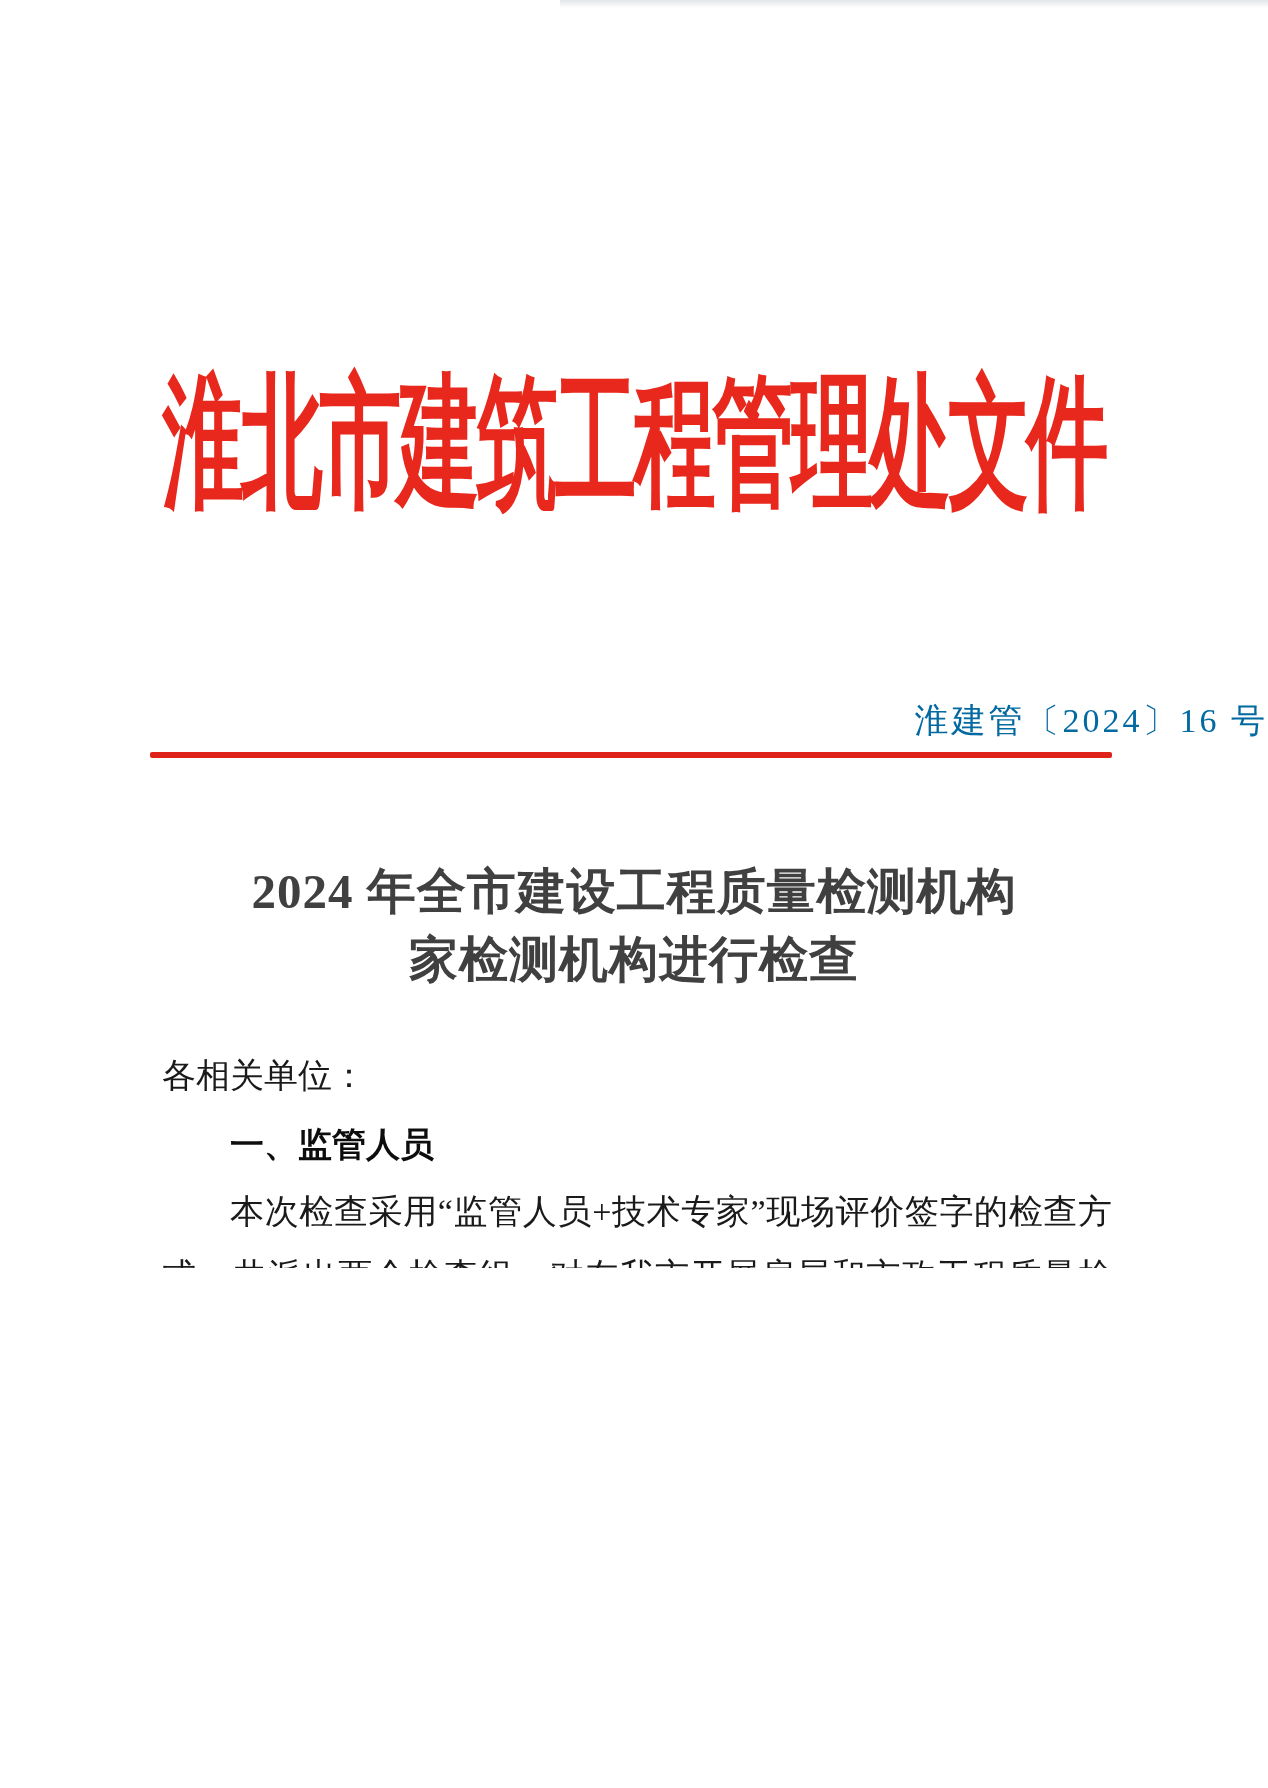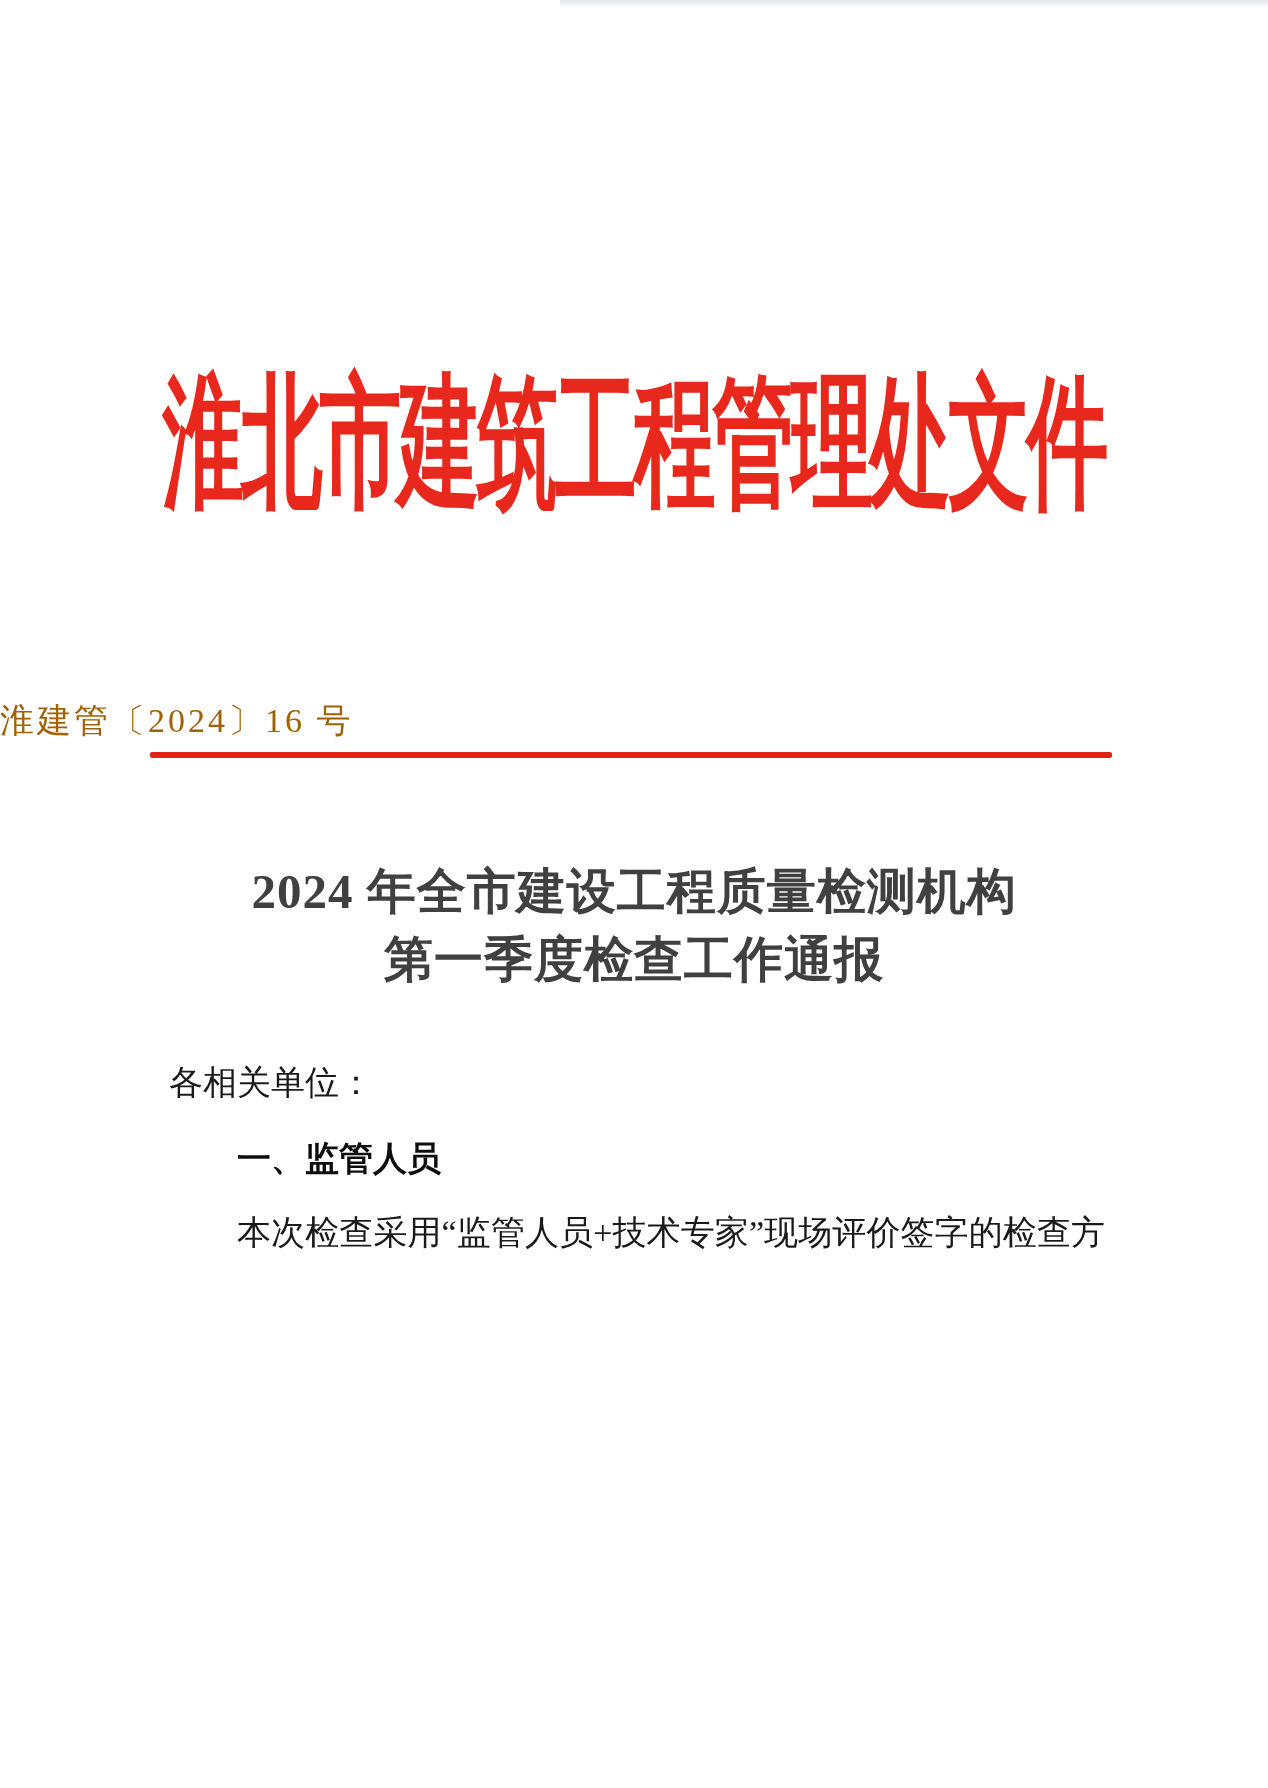--- a/index.html
+++ b/index.html
@@ -43,24 +43,24 @@
     transform: scale(0.97, 1.72);
     transform-origin: 50% 0;
   }
 
   
   .doc-number {
     position: absolute;
     top: 698px;
     left: 0;
     width: 100%;
-    text-align: left;
+    text-align: right;
     font-size: 34px;
     letter-spacing: 3px;
-    color: #a16207;
+    color: #0369a1;
   }
 
   
   .red-rule {
     position: absolute;
     top: 752px;
     left: 150px;
     width: 962px;
     height: 6px;
     border-radius: 2px;
@@ -85,21 +85,21 @@
   .body-text {
     position: absolute;
     top: 1040px;
     left: 158px;
     width: 958px;
     font-size: 34px;
     line-height: 64px;
     text-align: justify;
     color: #1a1a1a;
   }
-  .body-text p { margin: 11px; }
+  .body-text p { margin: 4px; }
   .indent { text-indent: 2em; }
   .section-heading {
     font-family: "Liberation Sans", "DejaVu Sans", sans-serif;
     font-weight: bold;
     color: #0d0d0d;
   }
 
   
   .page-number {
     position: absolute;
@@ -121,21 +121,21 @@
   <div class="red-header">
     <span class="stretch" style="color: rgb(232, 40, 28);">淮北市建筑工程管理处文件</span>
   </div>
 
   <div class="doc-number">淮建管〔2024〕16 号</div>
 
   <div class="red-rule" style="background: rgb(224, 35, 26);"></div>
 
   <h1 class="doc-title">
     <span>2024 年全市建设工程质量检测机构</span><br>
-    <span>第一季度检查工作通报</span>
+    <span>家检测机构进行检查</span>
   </h1>
 
   <div class="body-text">
     <p class="salutation">各相关单位：</p>
     <p class="indent section-heading">一、监管人员</p>
     <p class="indent">本次检查采用“监管人员+技术专家”现场评价签字的检查方式，共派出两个检查组，对在我市开展房屋和市政工程质量检测业务的 1 家检测机构进行检查。重点查看检测场所及仪器设备、</p>
   </div>
 
   <div class="page-number">— 1 —</div>
 

